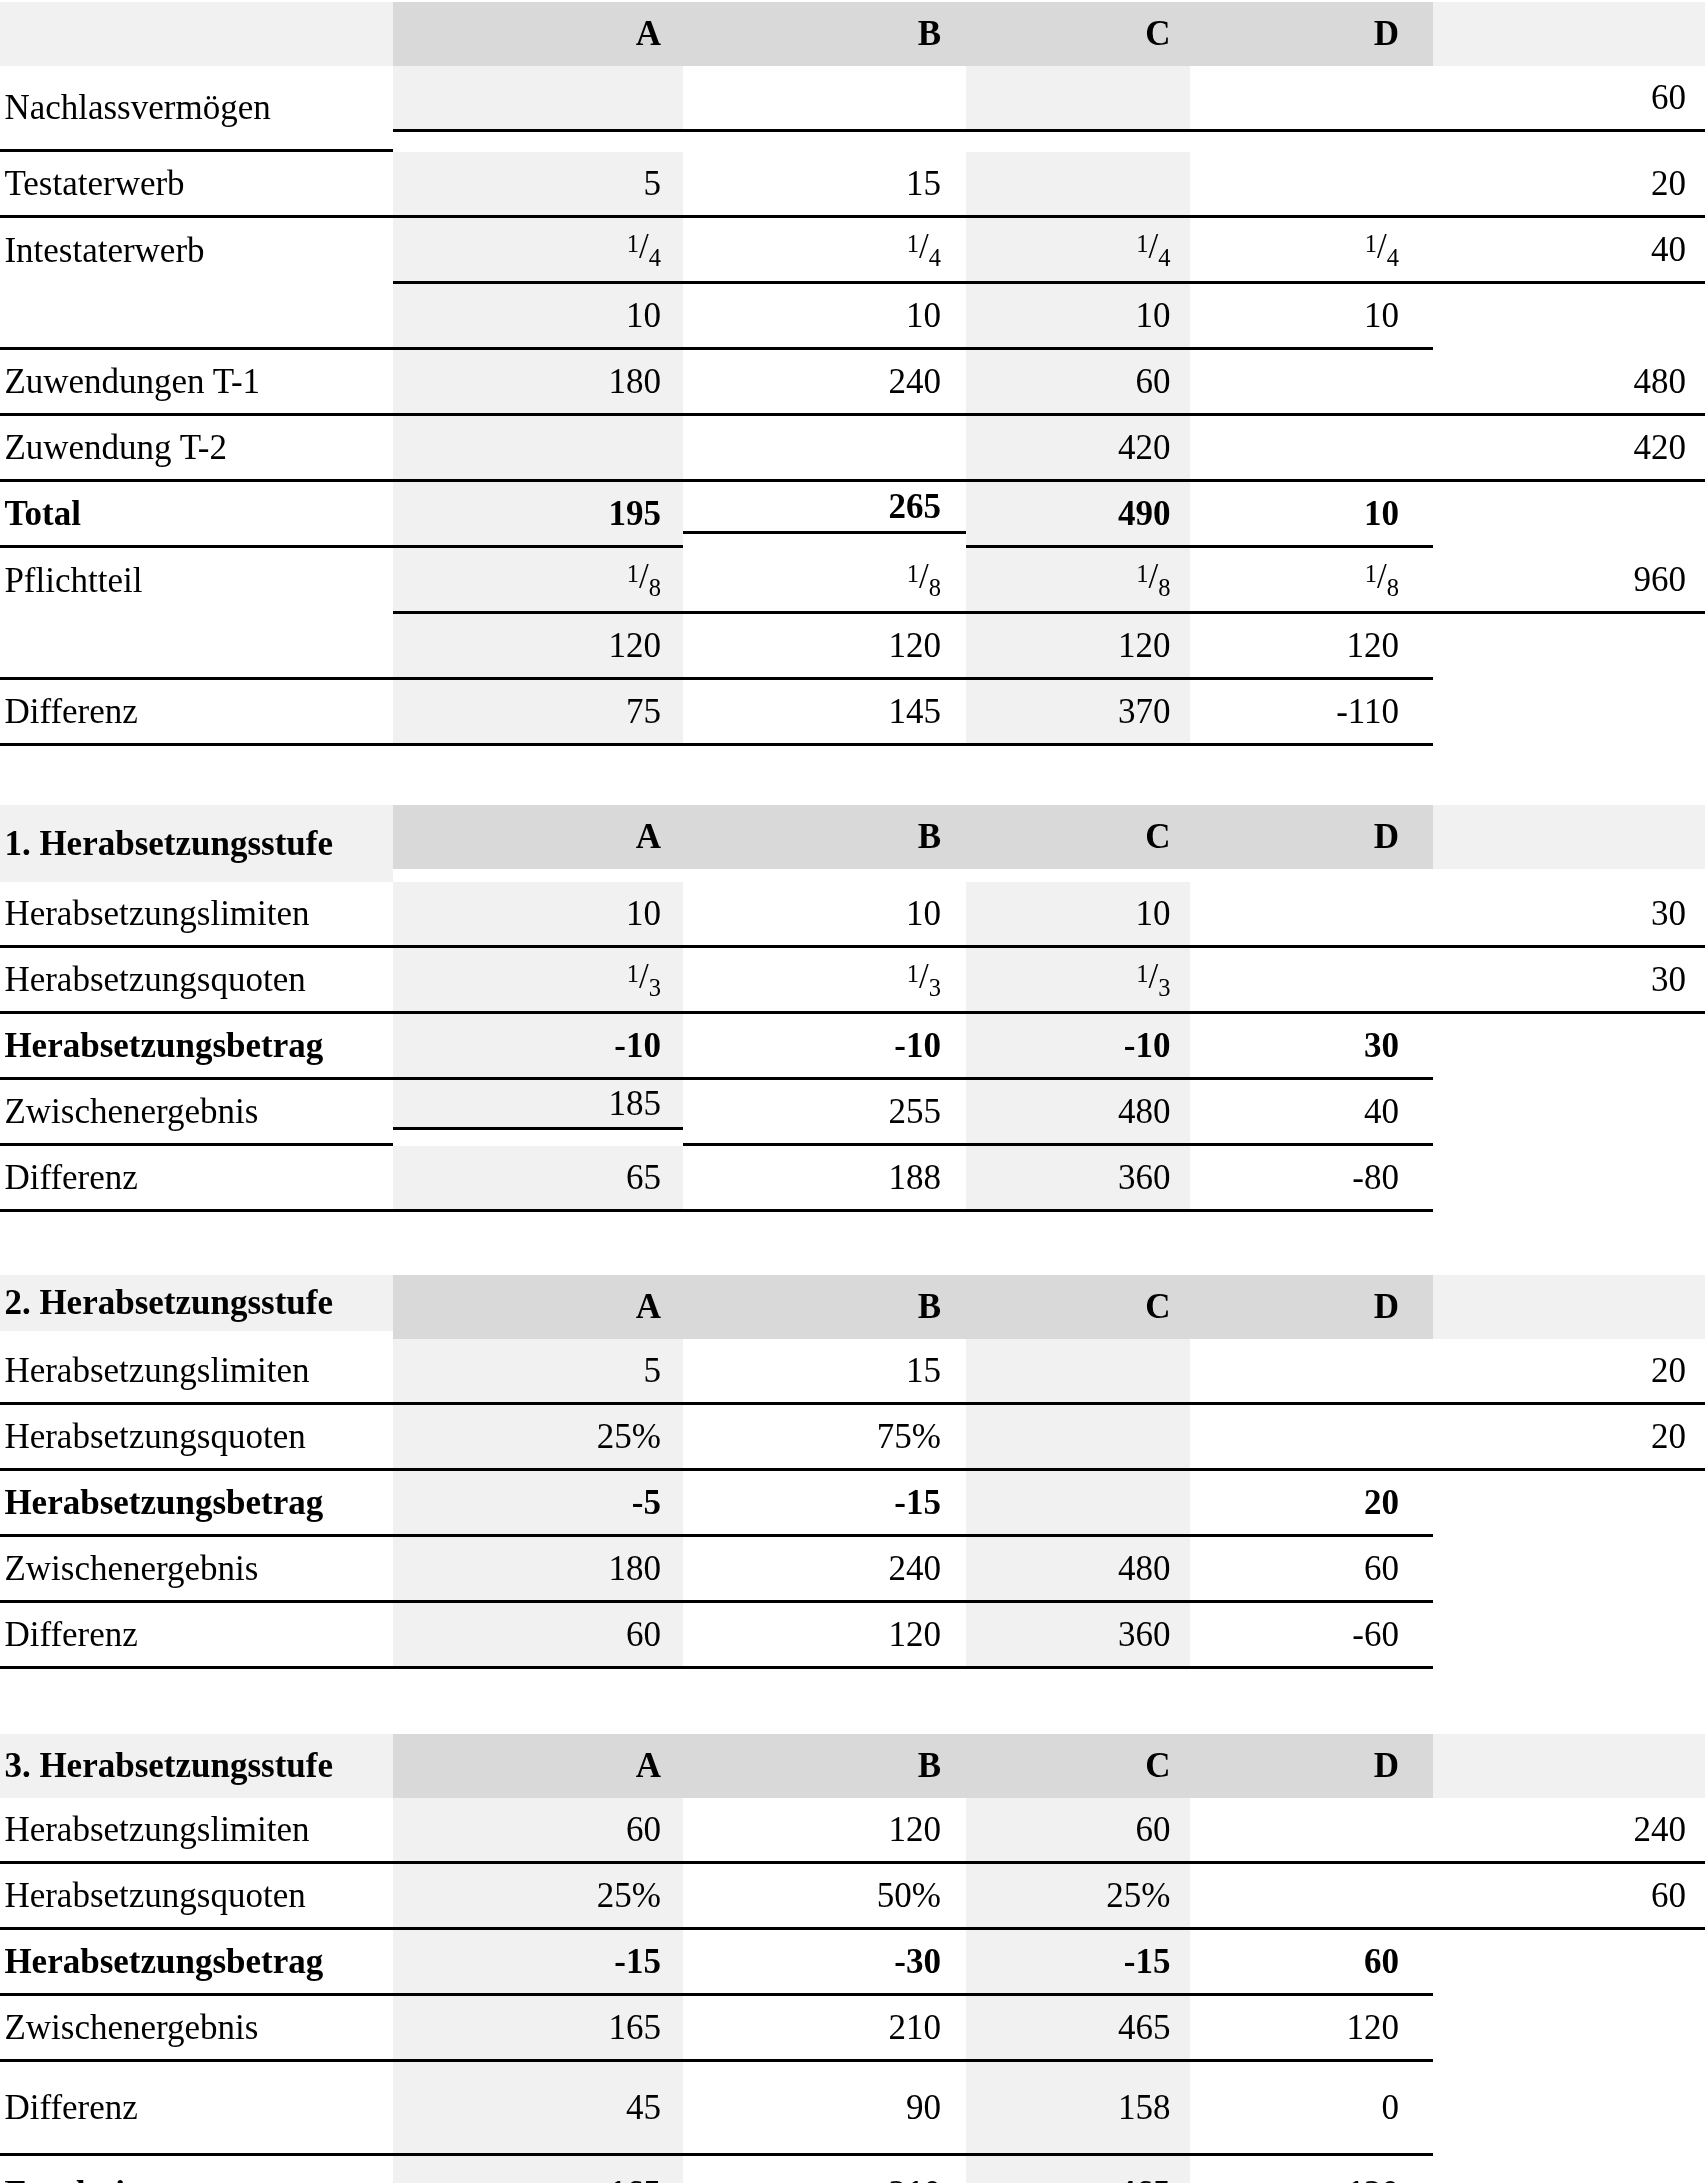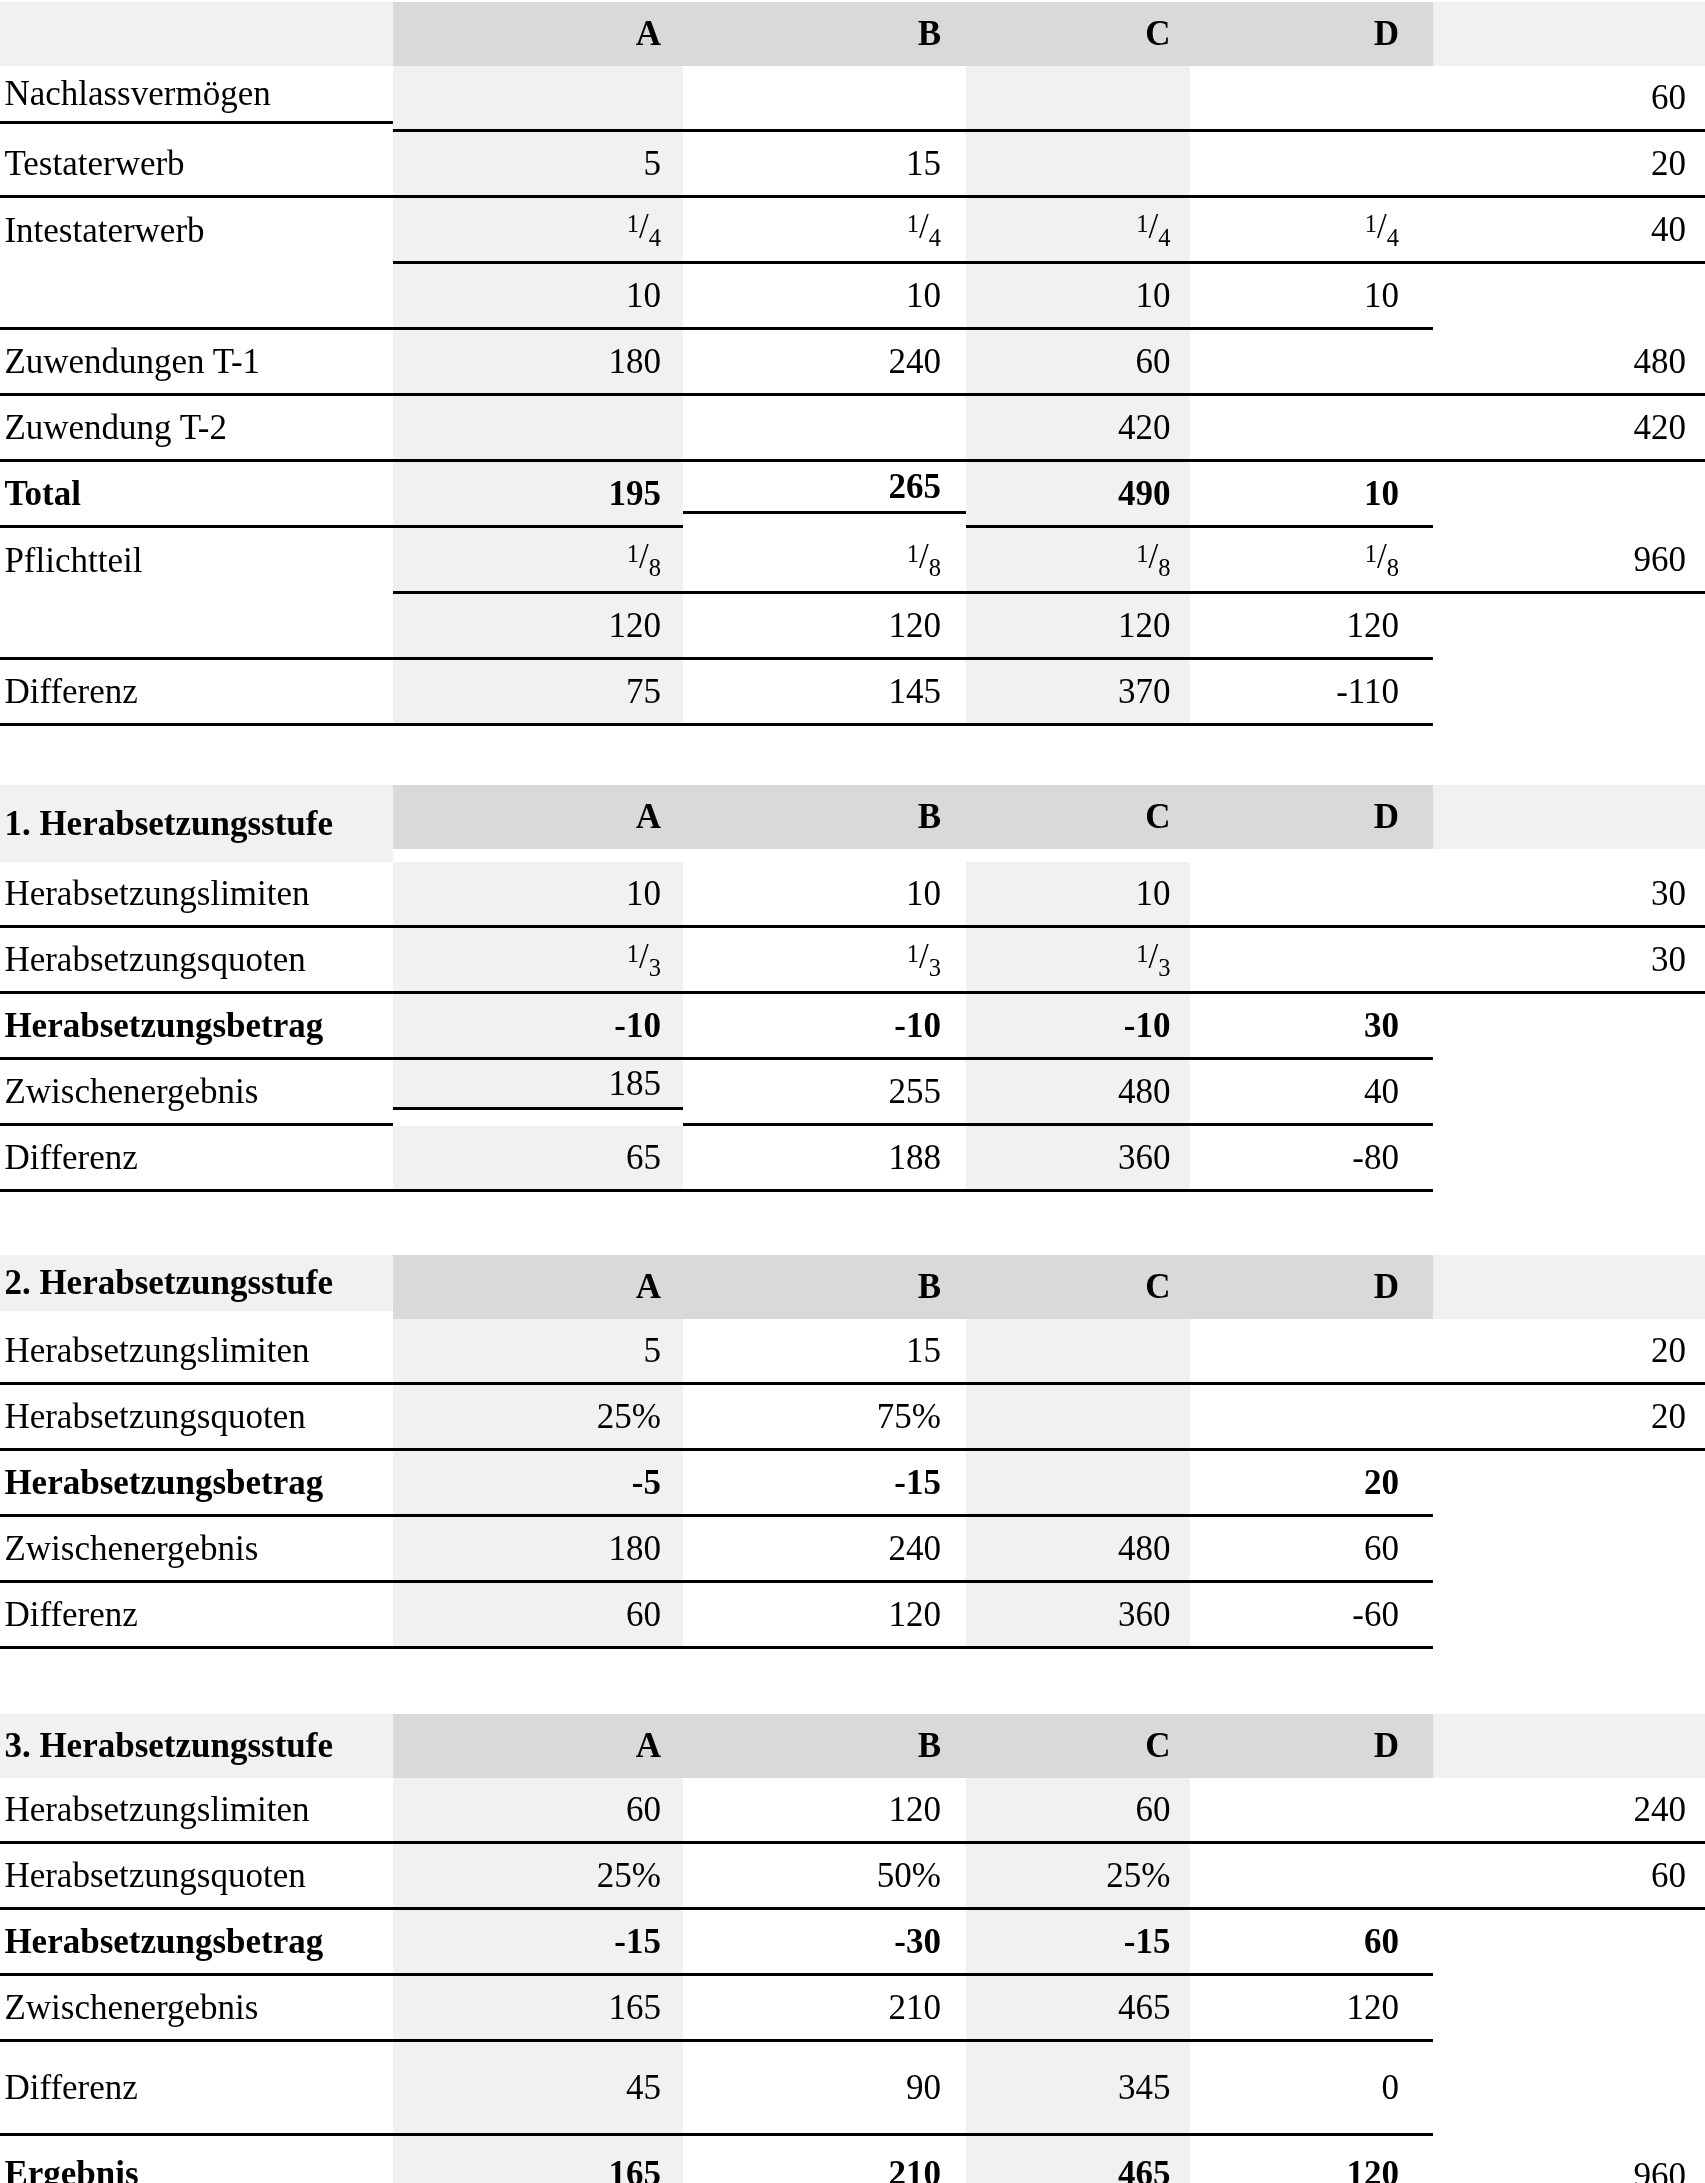--- a/index.html
+++ b/index.html
@@ -53,21 +53,21 @@
 <body style="--band-dark: #d9d9d9; --band-light: #f1f1f1; --rule: #000000; background: rgb(255, 255, 255); color: rgb(0, 0, 0);">
 
 <div class="page">
   <section class="tbl t0">
       <div class="c c0 hd-side b" style="height: 64px;"></div>
       <div class="c v c1 hd b" style="height: 64px;">A</div>
       <div class="c v c2 hd b" style="height: 64px;">B</div>
       <div class="c v c3 hd b" style="height: 64px;">C</div>
       <div class="c v c4 hd b" style="height: 64px;">D</div>
       <div class="c c5 hd-side" style="height: 64px;"></div>
-      <div class="c c0 bb" style="height: 58px;">Nachlassvermögen</div>
+      <div class="c c0 bb" style="height: 86px;">Nachlassvermögen</div>
       <div class="c c1 v band bb" style="height: 66px;"></div>
       <div class="c c2 v bb" style="height: 66px;"></div>
       <div class="c c3 v band bb" style="height: 66px;"></div>
       <div class="c c4 v bb" style="height: 66px;"></div>
       <div class="c c5 v bb" style="height: 66px;">60</div>
       <div class="c c0 bb" style="height: 66px;">Testaterwerb</div>
       <div class="c c1 v band bb" style="height: 66px;">5</div>
       <div class="c c2 v bb" style="height: 66px;">15</div>
       <div class="c c3 v band bb" style="height: 66px;"></div>
       <div class="c c4 v bb" style="height: 66px;"></div>
@@ -246,21 +246,21 @@
       <div class="c c5 v" style="height: 66px;"></div>
       <div class="c c0 bb" style="height: 66px;">Zwischenergebnis</div>
       <div class="c c1 v band bb" style="height: 66px;">165</div>
       <div class="c c2 v bb" style="height: 66px;">210</div>
       <div class="c c3 v band bb" style="height: 66px;">465</div>
       <div class="c c4 v bb" style="height: 66px;">120</div>
       <div class="c c5 v" style="height: 66px;"></div>
       <div class="c c0 bb" style="height: 94px;">Differenz</div>
       <div class="c c1 v band bb" style="height: 94px;">45</div>
       <div class="c c2 v bb" style="height: 94px;">90</div>
-      <div class="c c3 v band bb" style="height: 94px;">345</div>
+      <div class="c c3 v band bb" style="height: 94px;">158</div>
       <div class="c c4 v bb" style="height: 94px;">0</div>
       <div class="c c5 v" style="height: 94px;"></div>
       <div class="c c0 b bb" style="height: 79px;">Ergebnis</div>
       <div class="c c1 v band b bb" style="height: 79px;">165</div>
       <div class="c c2 v b bb" style="height: 79px;">210</div>
       <div class="c c3 v band b bb" style="height: 79px;">465</div>
       <div class="c c4 v b bb" style="height: 79px;">120</div>
       <div class="c c5 v" style="height: 79px;">960</div>
     </section>
 </div>

